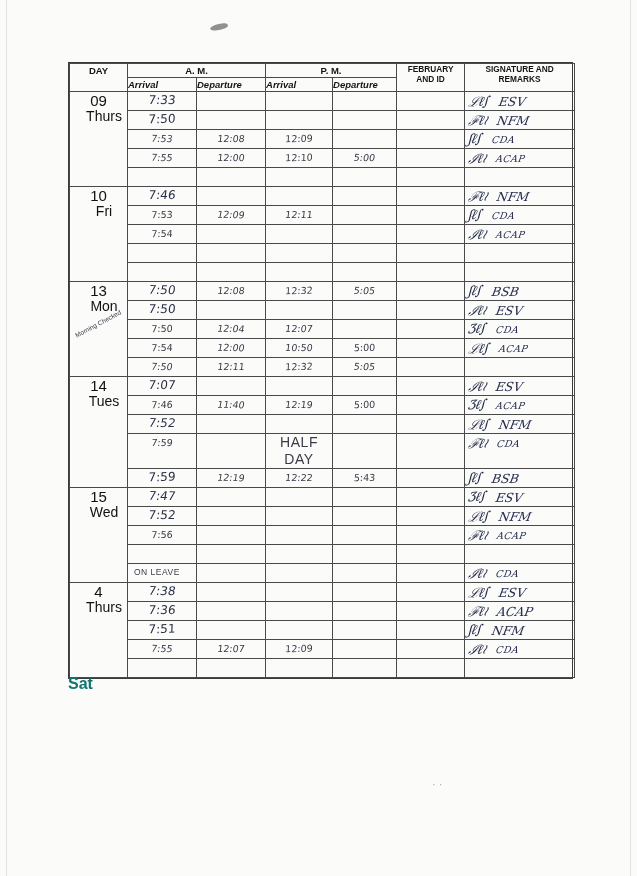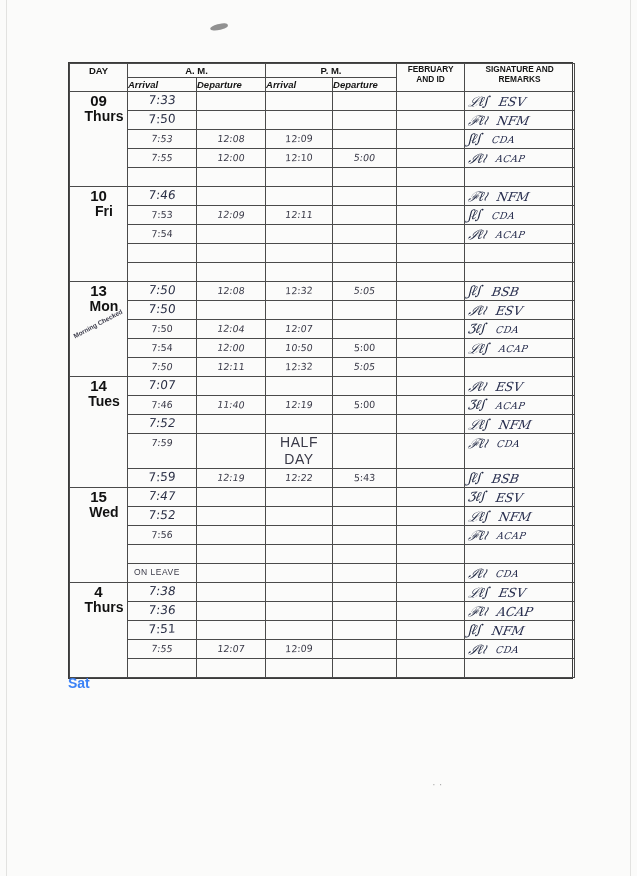--- a/index.html
+++ b/index.html
@@ -123,21 +123,21 @@
   col.c-pd   { width: 64px; }
   col.c-uni  { width: 68px; }
   col.c-sig  { width: 110px; }
 
   
   tbody tr { height: 18px; }
   tbody td { height: 18px; }
 
   .day-cell {
     text-align: center;
-    font-weight: bold;
+    font-weight: normal;
     color: #111;
     line-height: 1.05;
     padding-top: 1px;
   }
   .day-num { font-size: 15px; display: block; }
   .day-name { font-size: 14px; display: block; padding-left: 11px; }
 
   
   .hw {
     font-family: "DejaVu Sans", sans-serif;
@@ -178,23 +178,23 @@
     font-style: italic;
     transform: skewX(-10deg);
     margin-left: 6px;
     white-space: nowrap;
   }
   .initials.sm { font-size: 9.5px; letter-spacing: .5px; }
 
   .sat-label {
     position: absolute;
     left: 68px;
-    font-size: 14px;
+    font-size: 16px;
     font-weight: bold;
-    color: #3b82f6;
+    color: #0f766e;
   }
 
   .note-left {
     font-size: 6.5px;
     color: #3b3b4a;
     transform: rotate(-28deg);
     display: inline-block;
     line-height: 1.05;
     text-align: center;
   }

